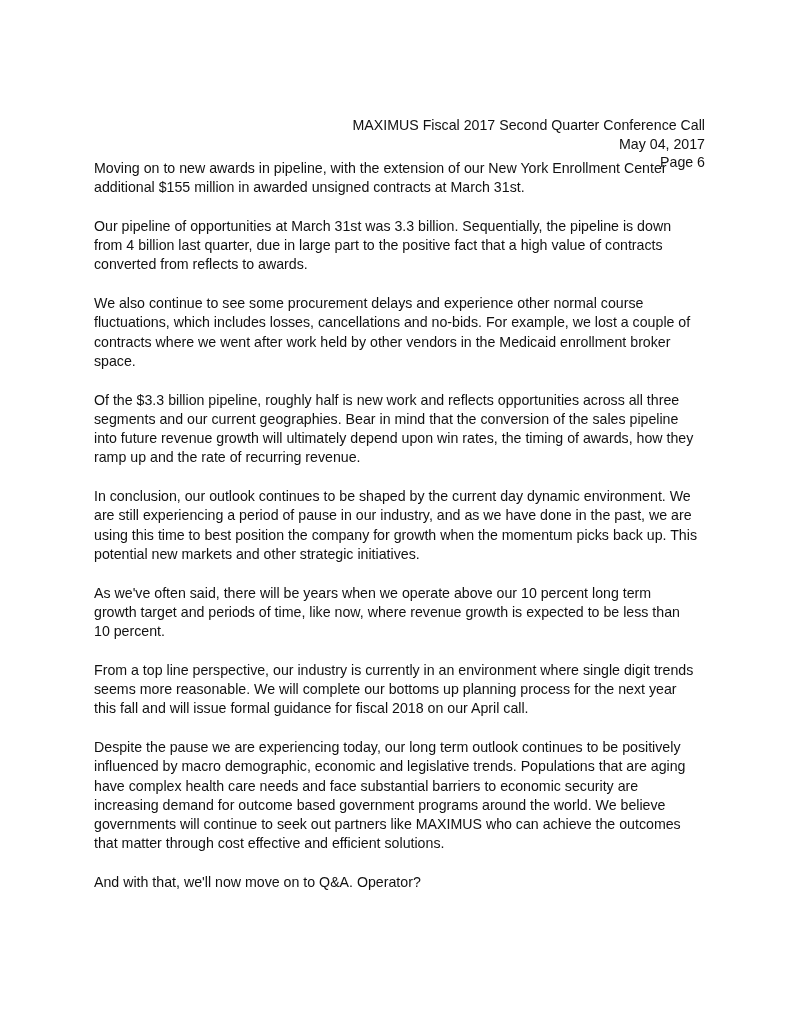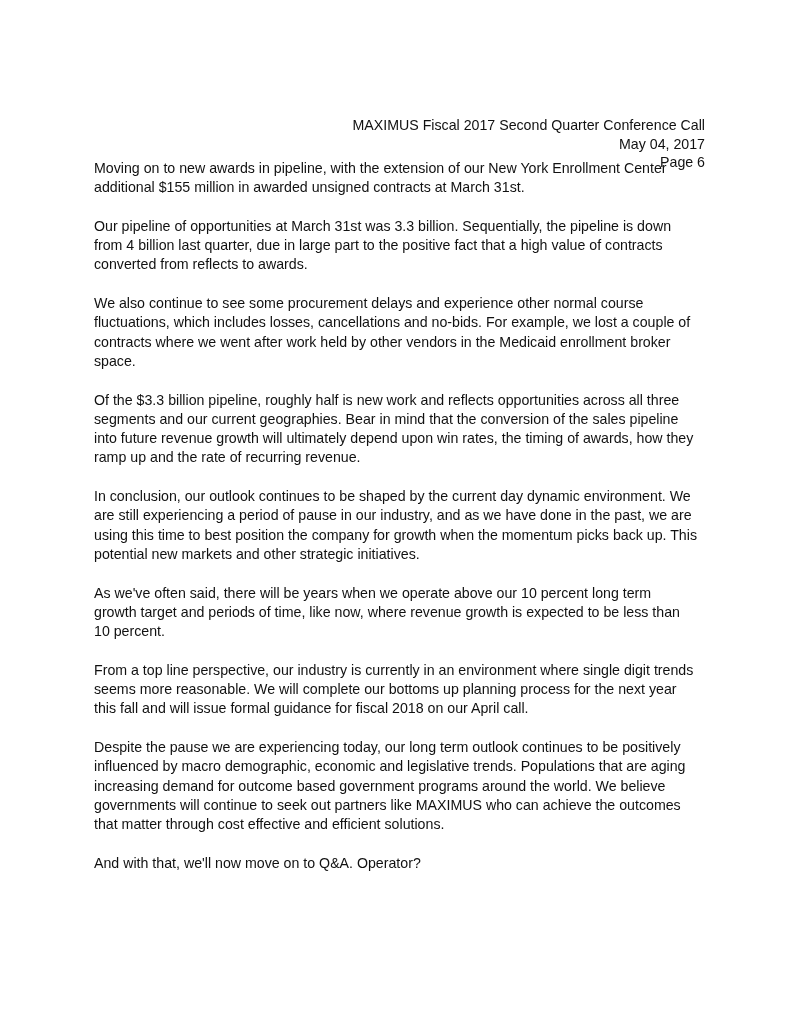--- a/index.html
+++ b/index.html
@@ -101,20 +101,21 @@
 
     <p class="para">
       <span class="line">From a top line perspective, our industry is currently in an environment where single digit trends</span>
       <span class="line">seems more reasonable. We will complete our bottoms up planning process for the next year</span>
       <span class="line">this fall and will issue formal guidance for fiscal 2018 on our April call.</span>
     </p>
 
     <p class="para">
       <span class="line">Despite the pause we are experiencing today, our long term outlook continues to be positively</span>
       <span class="line">influenced by macro demographic, economic and legislative trends. Populations that are aging</span>
+      <span class="line">have complex health care needs and face substantial barriers to economic security are</span>
       <span class="line">increasing demand for outcome based government programs around the world. We believe</span>
       <span class="line">governments will continue to seek out partners like MAXIMUS who can achieve the outcomes</span>
       <span class="line">that matter through cost effective and efficient solutions.</span>
     </p>
 
     <p class="para">
       <span class="line">And with that, we'll now move on to Q&amp;A. Operator?</span>
     </p>
 
   </div>

